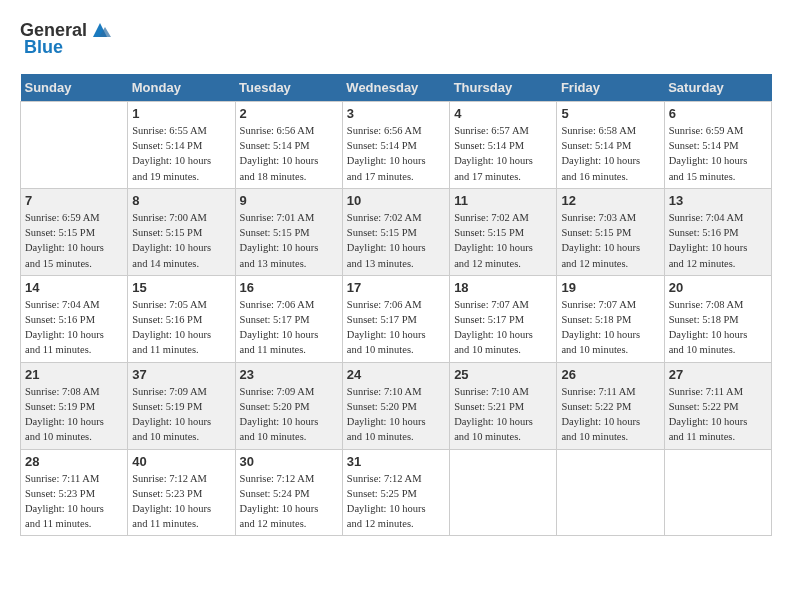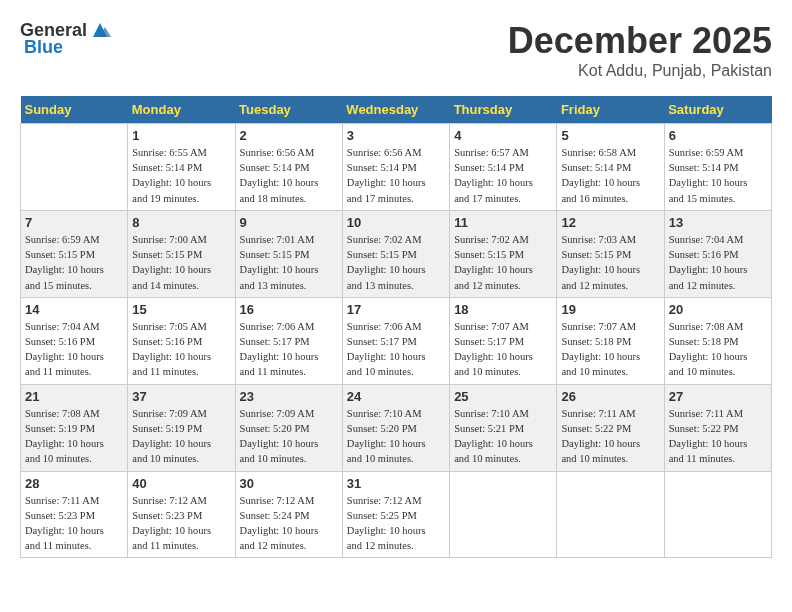--- a/index.html
+++ b/index.html
@@ -43,21 +43,21 @@
       font-size: 16px;
       color: #555;
     }
     .calendar-table {
       width: 100%;
       border-collapse: collapse;
       font-size: 11px;
     }
     .calendar-table th {
       background-color: #2e6da4;
-      color: #fde047;
+      color: #e5e5e5;
       padding: 6px 4px;
       text-align: left;
       font-size: 13px;
       font-weight: bold;
     }
     .calendar-table td {
       border: 1px solid #ccc;
       vertical-align: top;
       padding: 4px;
       width: 107px;
@@ -95,24 +95,20 @@
       <div style="display:flex;align-items:center;">
         <span class="logo-text-general">General</span>
         <svg width="22" height="22" viewBox="0 0 22 22" style="margin-left:2px;margin-top:-2px;">
           <polygon points="4,18 11,4 18,18" fill="#1a7abf"></polygon>
           <polygon points="10,18 16,8 22,18" fill="#2e6da4" opacity="0.7"></polygon>
         </svg>
       </div>
       <span class="logo-text-blue" style="margin-top:-4px;margin-left:4px;">Blue</span>
     </div>
   </div>
-  <div class="title-section">
-    <div class="month-title">December 2025</div>
-    <div class="location-title">Kot Addu, Punjab, Pakistan</div>
-  </div>
 </div>
 
 <table class="calendar-table">
   <thead>
     <tr>
     <th>Sunday</th>
         <th>Monday</th>
         <th>Tuesday</th>
         <th>Wednesday</th>
         <th>Thursday</th>

